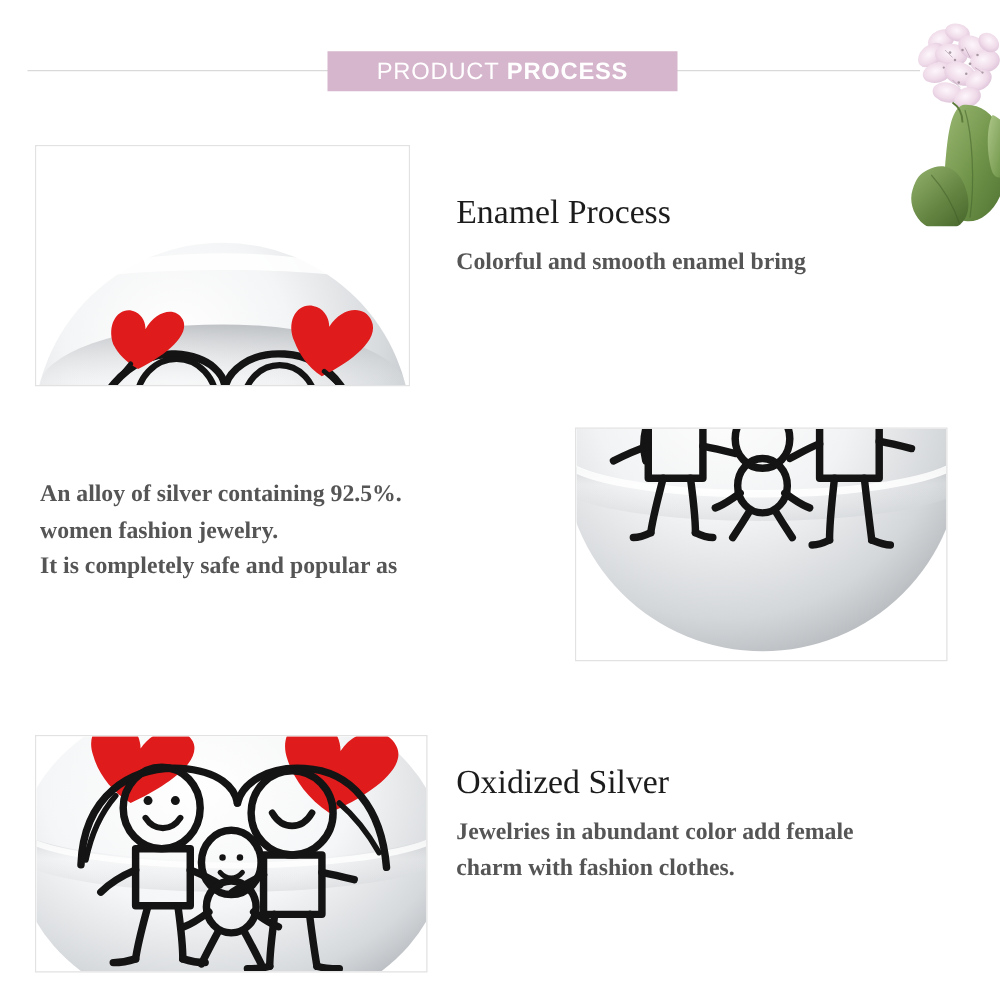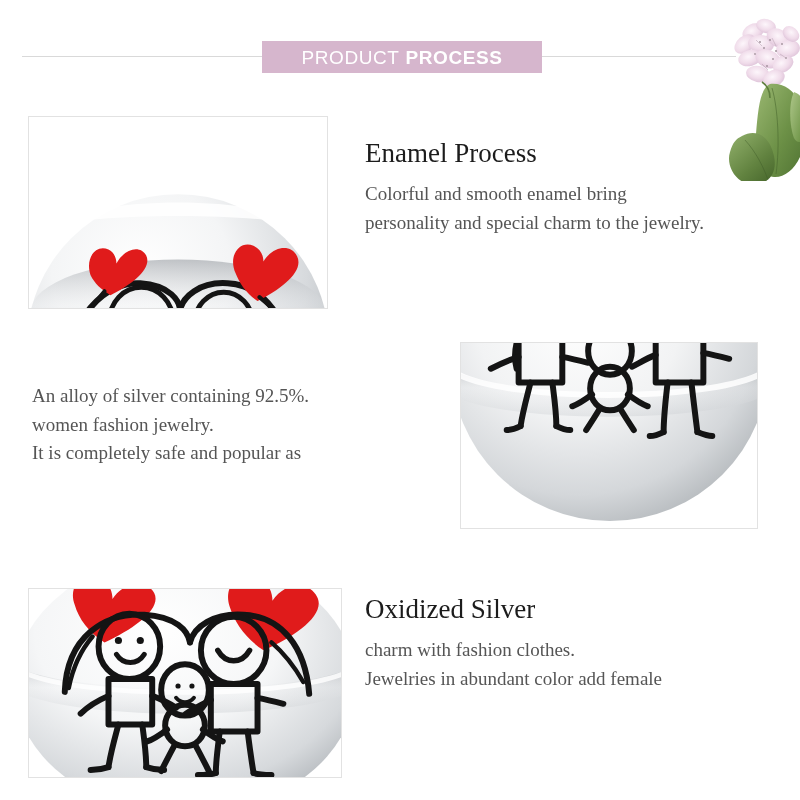--- a/index.html
+++ b/index.html
@@ -88,27 +88,27 @@
   .block-1 { left: 365px; top: 137px; width: 430px; }
   .block-2 { left: 32px;  top: 382px; width: 400px; }
   .block-3 { left: 365px; top: 593px; width: 420px; }
 
   .heading {
     font-family: "Liberation Serif", serif;
     font-size: 27px;
     font-weight: 400;
     color: #1c1c1c;
     line-height: 1.2;
-    margin: 0 0 11px 0;
+    margin: 16px 0 11px 0;
     white-space: nowrap;
   }
   .body-text {
     font-family: "Liberation Serif", serif;
     font-size: 19px;
-    font-weight: 400;
+    font-weight: 700;
     color: #555555;
     line-height: 1.5;
     margin: 0;
   }
   .body-line { display: block; white-space: nowrap; }
 </style>
 </head>
 <body>
 
 <div class="page">
@@ -244,21 +244,20 @@
           <path d="M232 182 C244 192 252 200 258 210"></path>
         </g>
       </g>
     </svg>
   </div>
 
   <div class="block block-1">
     <h2 class="heading">Enamel Process</h2>
     <p class="body-text">
       <span class="body-line">Colorful and smooth enamel bring</span>
-      <span class="body-line">personality and special charm to the jewelry.</span>
     </p>
   </div>
 
   <div class="block block-2">
     <p class="body-text">
       <span class="body-line">An alloy of silver containing 92.5%.</span>
       <span class="body-line">women fashion jewelry.</span>
       <span class="body-line">It is completely safe and popular as</span>
     </p>
   </div>
@@ -399,18 +398,18 @@
           <path d="M226 186 C232 188 238 188 244 188"></path>
         </g>
         <path d="M190 62 C198 76 214 76 222 62" stroke="#141414" stroke-width="5.5" fill="none" stroke-linecap="round"></path>
       </g>
     </svg>
   </div>
 
   <div class="block block-3">
     <h2 class="heading">Oxidized Silver</h2>
     <p class="body-text">
+      <span class="body-line">Jewelries in abundant color add female</span>
       <span class="body-line">charm with fashion clothes.</span>
-      <span class="body-line">Jewelries in abundant color add female</span>
     </p>
   </div>
 
 </div>
 
 </body></html>

